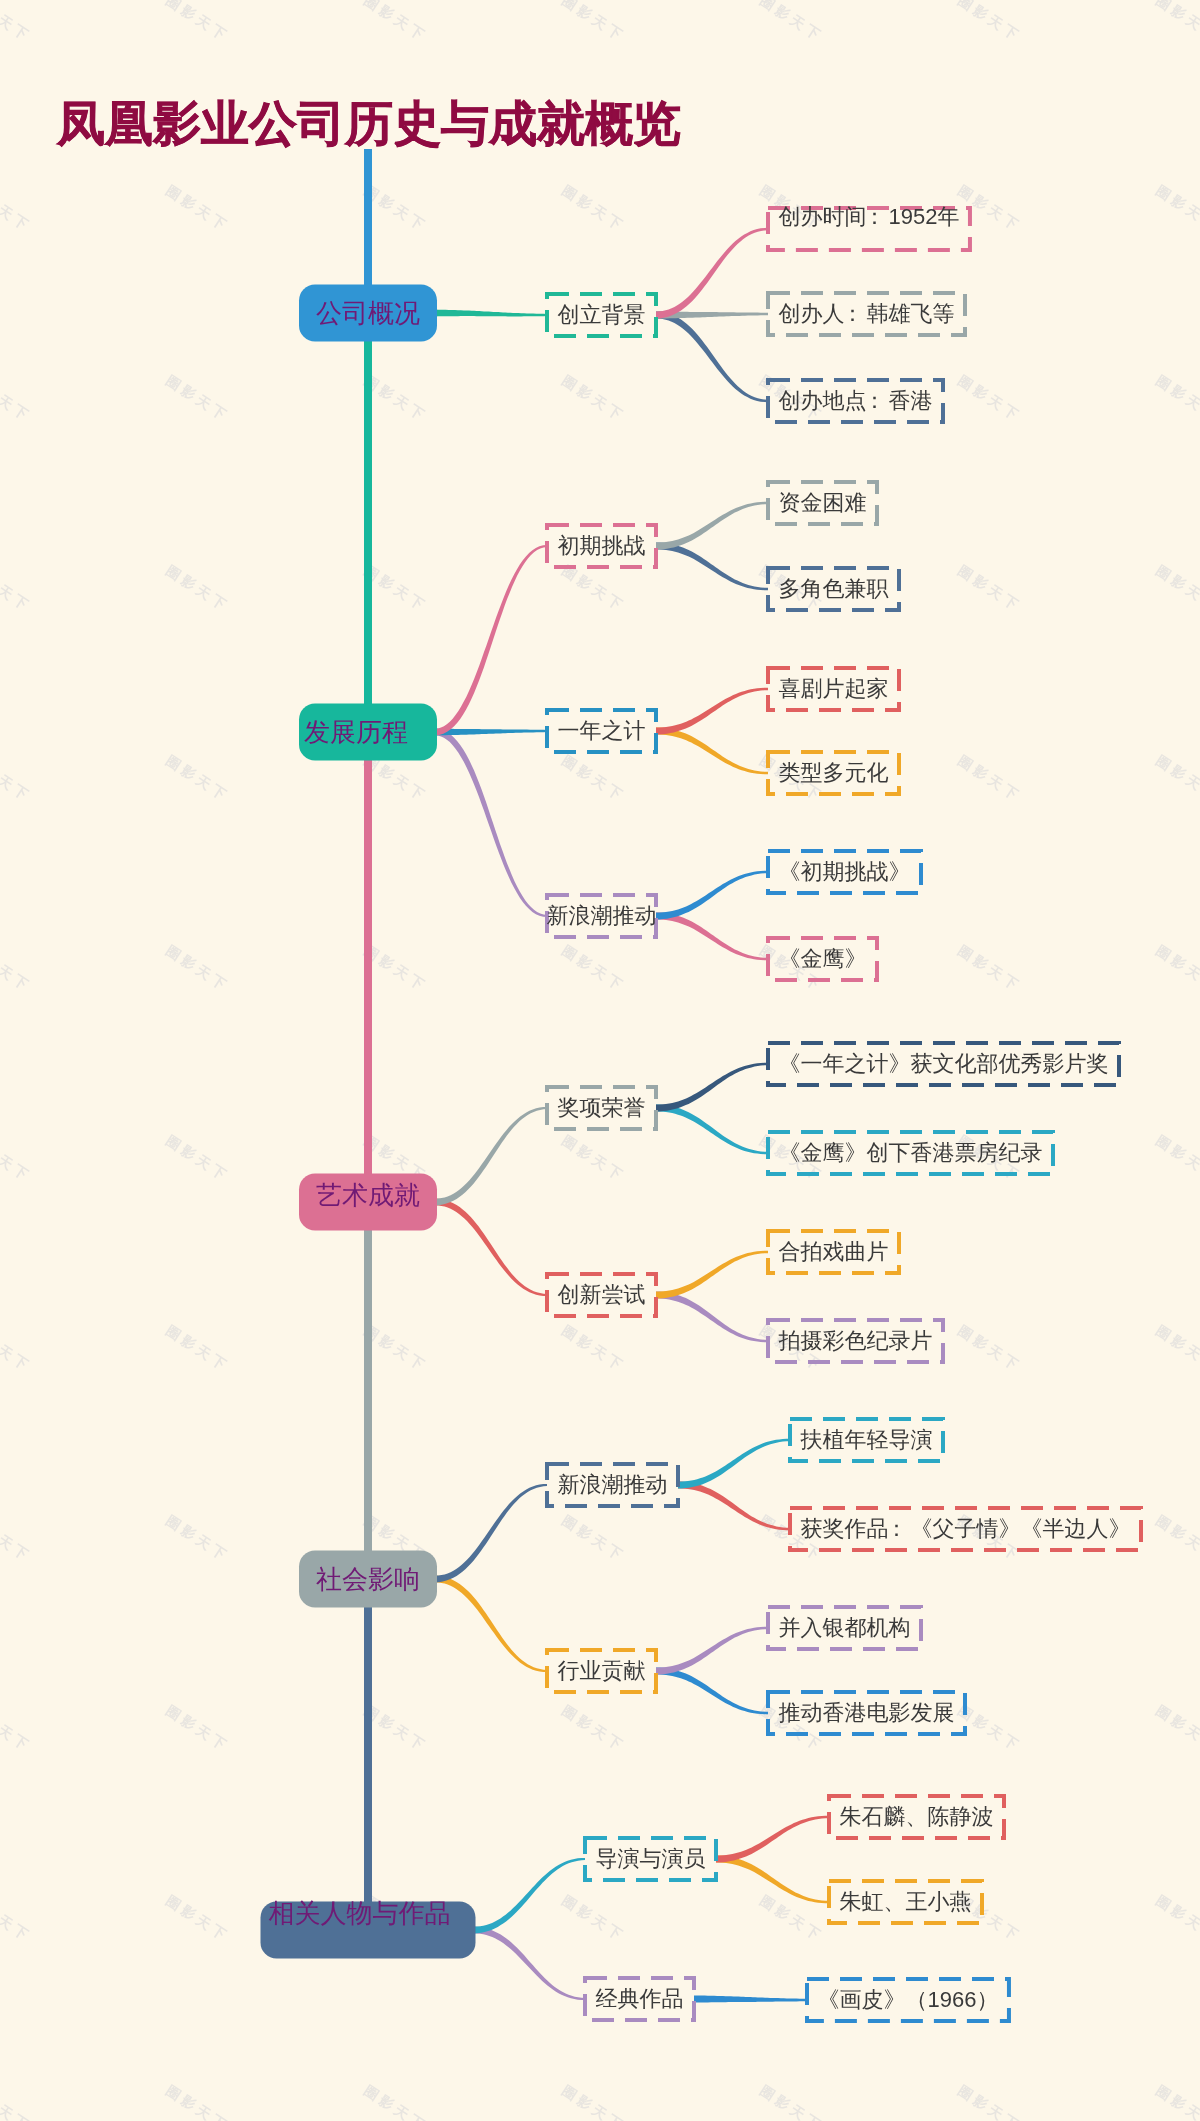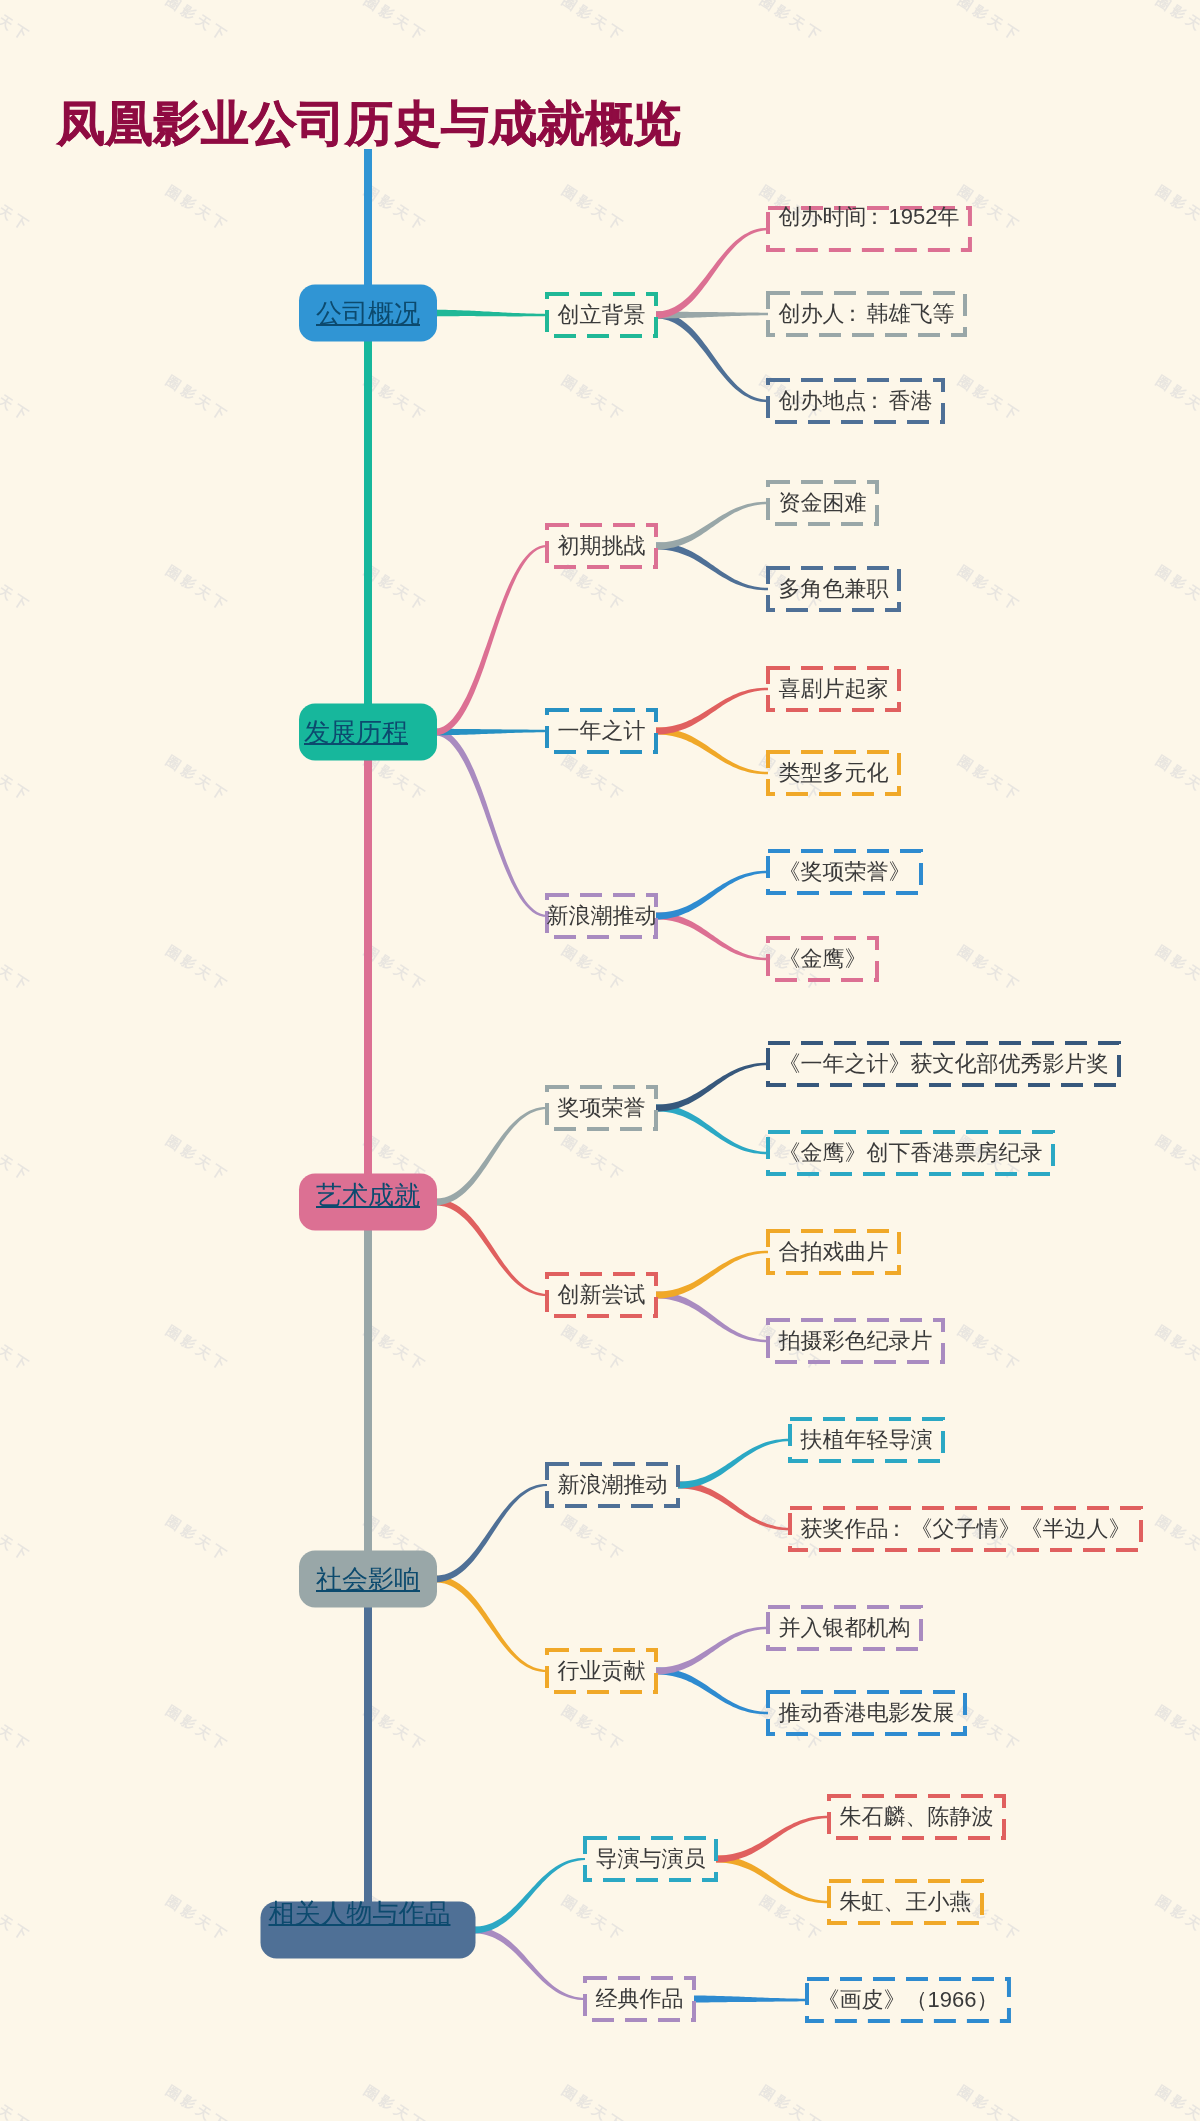--- a/index.html
+++ b/index.html
@@ -5,22 +5,22 @@
 <style>
   html,body{margin:0;padding:0;}
   body{width:1200px;height:2121px;background:#fdf7e9;position:relative;overflow:hidden;
        font-family:"Liberation Sans","DejaVu Sans",sans-serif;-webkit-font-smoothing:antialiased;}
   #watermark-layer{position:absolute;left:0;top:0;width:1200px;height:2121px;overflow:hidden;z-index:0;}
   .watermark-tile{position:absolute;font-size:14px;color:#e8e5e0;white-space:nowrap;font-weight:bold;
        letter-spacing:4px;transform:rotate(33deg);transform-origin:0 0;}
   #connector-layer{position:absolute;left:0;top:0;z-index:1;}
   #page-title{position:absolute;left:57px;top:100px;font-size:48px;font-weight:bold;
        color:#8f0b42;z-index:4;line-height:1;white-space:nowrap;-webkit-text-stroke:0.7px #8f0b42;}
-  .node-root{position:absolute;z-index:3;color:#0c4a6e;font-size:26px;white-space:nowrap;
-       display:flex;align-items:center;justify-content:center;box-sizing:border-box;text-decoration:underline;}
+  .node-root{position:absolute;z-index:3;color:#701a75;font-size:26px;white-space:nowrap;
+       display:flex;align-items:center;justify-content:center;box-sizing:border-box;}
   .node-leaf{position:absolute;z-index:3;color:#3a3a3a;font-size:22px;white-space:nowrap;
        display:flex;align-items:center;justify-content:center;box-sizing:border-box;}
   .fw-colon{position:relative;left:-3px;}
 </style>
 </head>
 <body>
 
 <div id="watermark-layer">
     <span class="watermark-tile" style="left:-26px;top:-8px">圈影天下</span>
     <span class="watermark-tile" style="left:172px;top:-8px">圈影天下</span>
@@ -218,21 +218,21 @@
     <div class="node-leaf" style="left:766px;top:666px;width:135px;height:46px">
       <span>喜剧片起家</span>
     </div>
     <div class="node-leaf" style="left:766px;top:750px;width:135px;height:46px">
       <span>类型多元化</span>
     </div>
     <div class="node-leaf" style="left:545px;top:893px;width:113px;height:46px">
       <span>新浪潮推动</span>
     </div>
     <div class="node-leaf" style="left:766px;top:849px;width:157px;height:46px">
-      <span>《奖项荣誉》</span>
+      <span>《初期挑战》</span>
     </div>
     <div class="node-leaf" style="left:766px;top:936px;width:113px;height:46px">
       <span>《金鹰》</span>
     </div>
     <div class="node-root" style="left:299px;top:1173.5px;width:138px;height:44px">
       <span>艺术成就</span>
     </div>
     <div class="node-leaf" style="left:545px;top:1085px;width:113px;height:46px">
       <span>奖项荣誉</span>
     </div>

